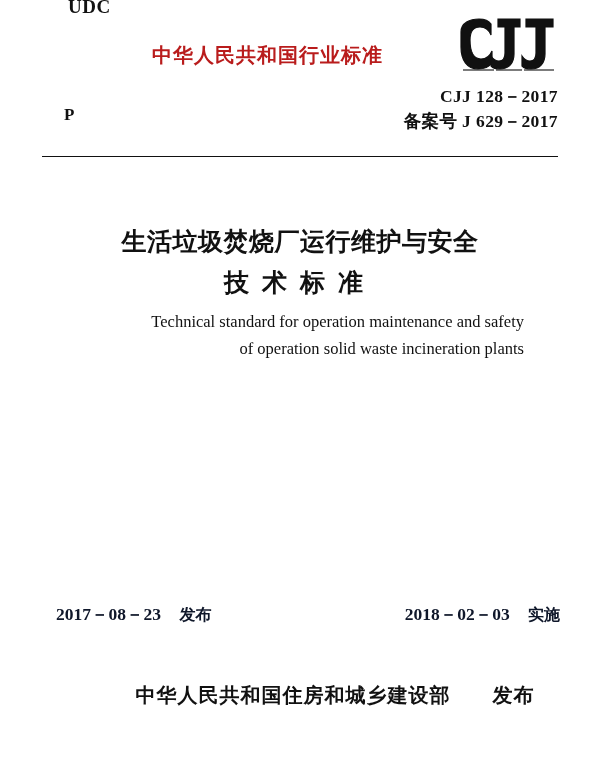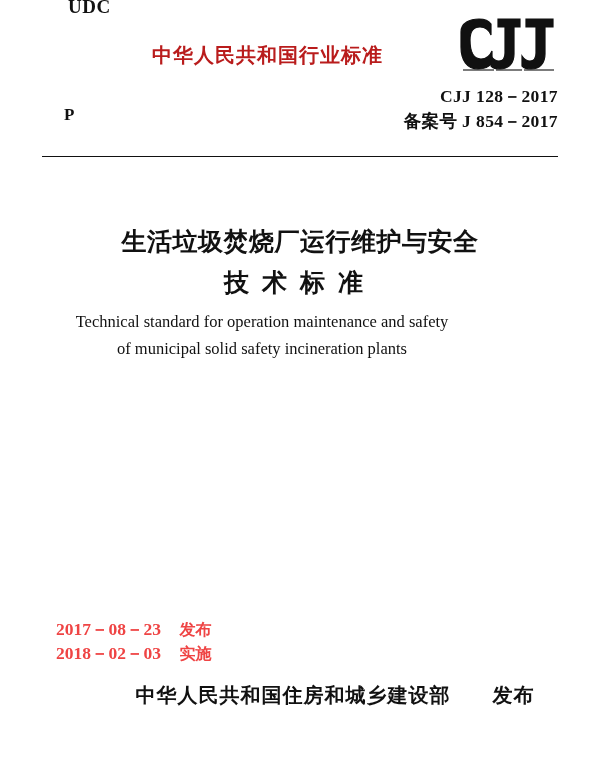--- a/index.html
+++ b/index.html
@@ -100,40 +100,39 @@
   }
   .title-cn .line2 {
     letter-spacing: 13px;
   }
 
   .title-en {
     position: absolute;
     left: 0;
     top: 309px;
     width: 524px;
-    text-align: center;
+    text-align: right;
     font-family: "Liberation Serif", serif;
     font-size: 16.5px;
     line-height: 1.62;
     color: #111;
   }
 
   
   .dates {
     position: absolute;
     left: 56px;
-    top: 617px;
+    top: 602px;
     width: 504px;
     display: flex;
     justify-content: space-between;
     font-family: "Liberation Serif", serif;
     font-weight: bold;
     font-size: 17.5px;
-    color: #ef4444;
-    flex-direction: column;
+    color: #0f172a;
   }
   .dates .cell {
     white-space: nowrap;
   }
   .dates .cn {
     font-family: "DejaVu Sans", sans-serif;
     font-size: 16px;
     padding-left: 14px;
   }
 
@@ -182,33 +181,33 @@
       <g fill="none" stroke="#111111" stroke-width="1.1">
         <path d="M5 52 L36 52"></path>
         <path d="M38 52 L64 52"></path>
         <path d="M66 52 L96 52"></path>
       </g>
     </svg>
   </div>
 
   <div class="std-num">
     <div>CJJ 128－2017</div>
-    <div>备案号 J 854－2017</div>
+    <div>备案号 J 629－2017</div>
   </div>
 
   <div class="rule"></div>
 
   <div class="title-cn">
     <div class="line1">生活垃圾焚烧厂运行维护与安全</div>
     <div class="line2">技术标准</div>
   </div>
 
   <div class="title-en">
     <div>Technical standard for operation maintenance and safety</div>
-    <div>of municipal solid safety incineration plants</div>
+    <div>of operation solid waste incineration plants</div>
   </div>
 
   <div class="dates">
     <div class="cell">
       <span>2017－08－23</span>
       <span class="cn">发布</span>
     </div>
     <div class="cell">
       <span>2018－02－03</span>
       <span class="cn">实施</span>

